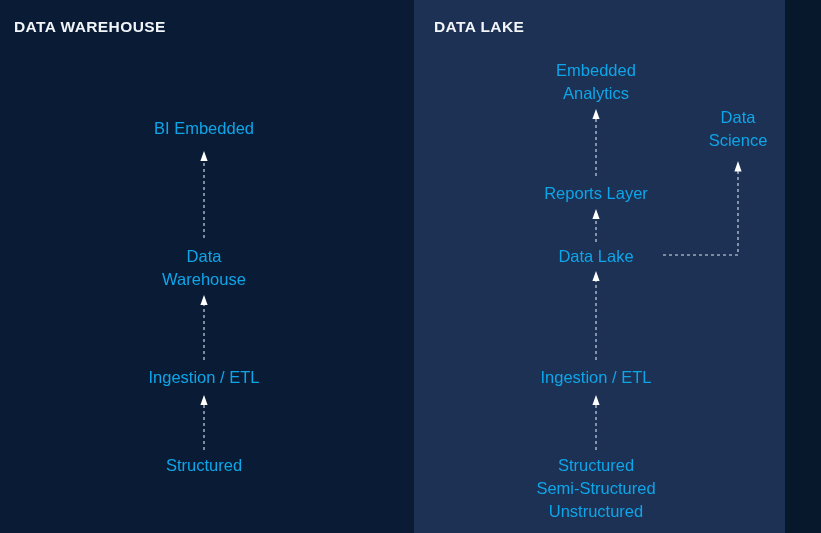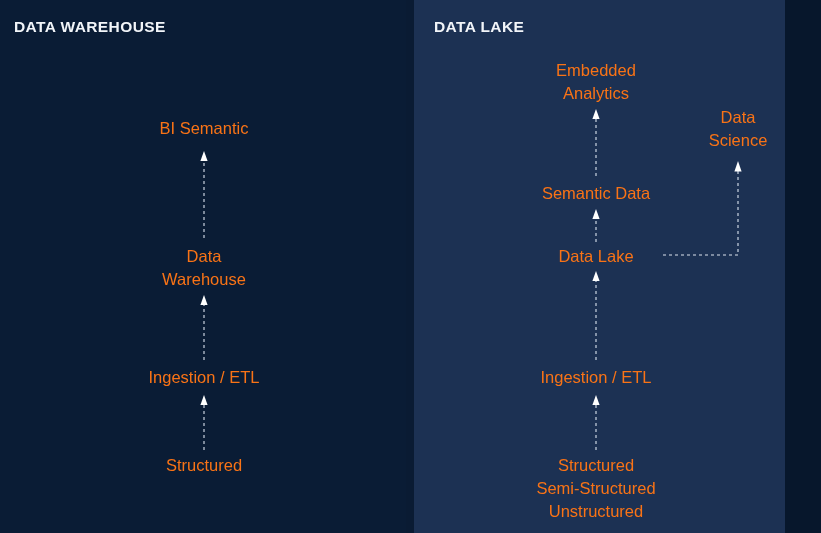--- a/index.html
+++ b/index.html
@@ -43,21 +43,21 @@
     font-size: 15.5px;
     font-weight: bold;
     letter-spacing: 0.4px;
     color: #f2f5f9;
     white-space: nowrap;
   }
   .node {
     position: absolute;
     font-size: 16.5px;
     font-weight: 400;
-    color: #f97316;
+    color: #0ea5e9;
     text-align: center;
     line-height: 23px;
     white-space: pre-line;
     transform: translateX(-50%);
   }
   .arrow {
     position: absolute;
   }
   .arrow svg {
     display: block;
@@ -72,21 +72,21 @@
   <div class="panel panel-left"></div>
 
   <div class="panel panel-right"></div>
 
   <div class="panel-divider"></div>
 
   <div class="panel-title" style="left:14px; top:18px;">DATA WAREHOUSE</div>
 
   <div class="panel-title" style="left:434px; top:18px;">DATA LAKE</div>
 
-  <div class="node" style="left:204px; top:117px;">BI Semantic</div>
+  <div class="node" style="left:204px; top:117px;">BI Embedded</div>
 
   <div class="arrow" style="left:197px; top:150px;">
     <svg width="14" height="88" viewBox="0 0 14 88">
       <line x1="7" y1="88" x2="7" y2="10" stroke="#dbe3ee" stroke-width="1.1" stroke-dasharray="3 3"></line>
       <polygon points="7,1 3.4,11 10.6,11" fill="#ffffff"></polygon>
     </svg>
   </div>
 
   <div class="node" style="left:204px; top:245px;">Data
 Warehouse</div>
@@ -122,21 +122,21 @@
     </svg>
   </div>
 
   <div class="arrow" style="left:663px; top:155px;">
     <svg width="84" height="104" viewBox="0 0 84 104">
       <path d="M0,100 L75,100 L75,16" fill="none" stroke="#dbe3ee" stroke-width="1.1" stroke-dasharray="3 3"></path>
       <polygon points="75,6 71.4,16.5 78.6,16.5" fill="#ffffff"></polygon>
     </svg>
   </div>
 
-  <div class="node" style="left:596px; top:182px;">Semantic Data</div>
+  <div class="node" style="left:596px; top:182px;">Reports Layer</div>
 
   <div class="arrow" style="left:589px; top:208px;">
     <svg width="14" height="34" viewBox="0 0 14 34">
       <line x1="7" y1="34" x2="7" y2="10" stroke="#dbe3ee" stroke-width="1.1" stroke-dasharray="3 3"></line>
       <polygon points="7,1 3.4,11 10.6,11" fill="#ffffff"></polygon>
     </svg>
   </div>
 
   <div class="node" style="left:596px; top:245px;">Data Lake</div>
 

